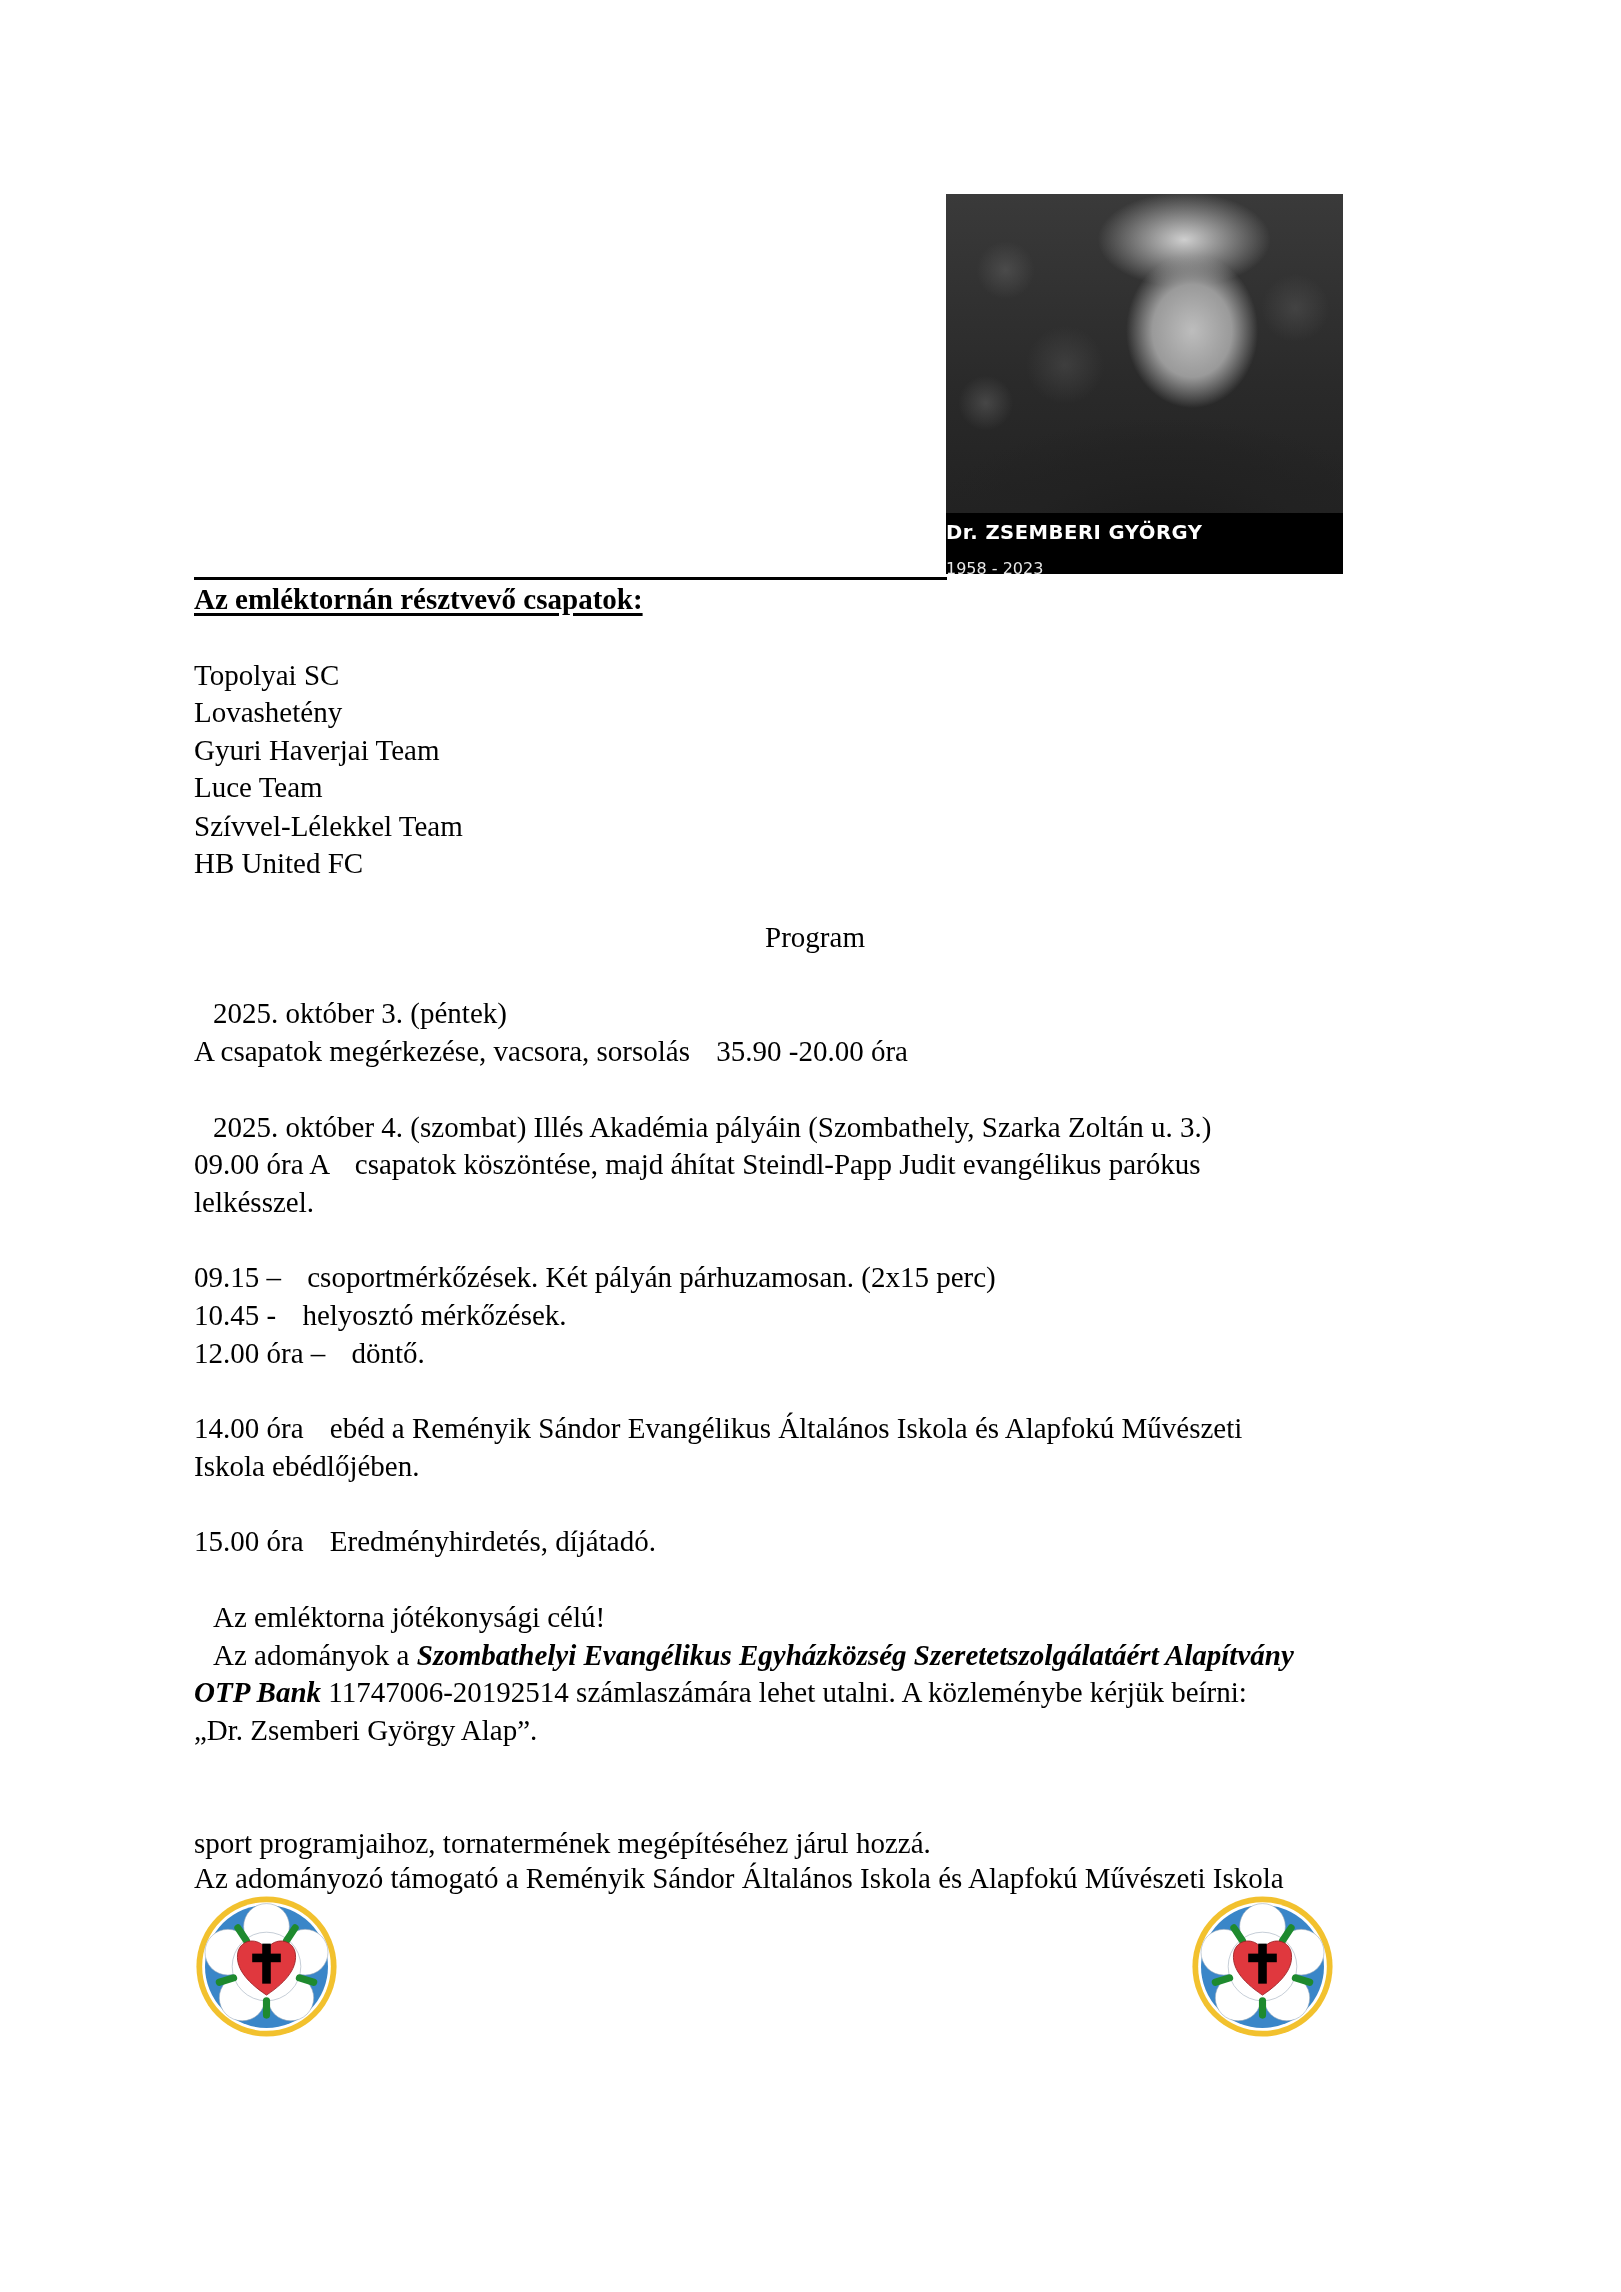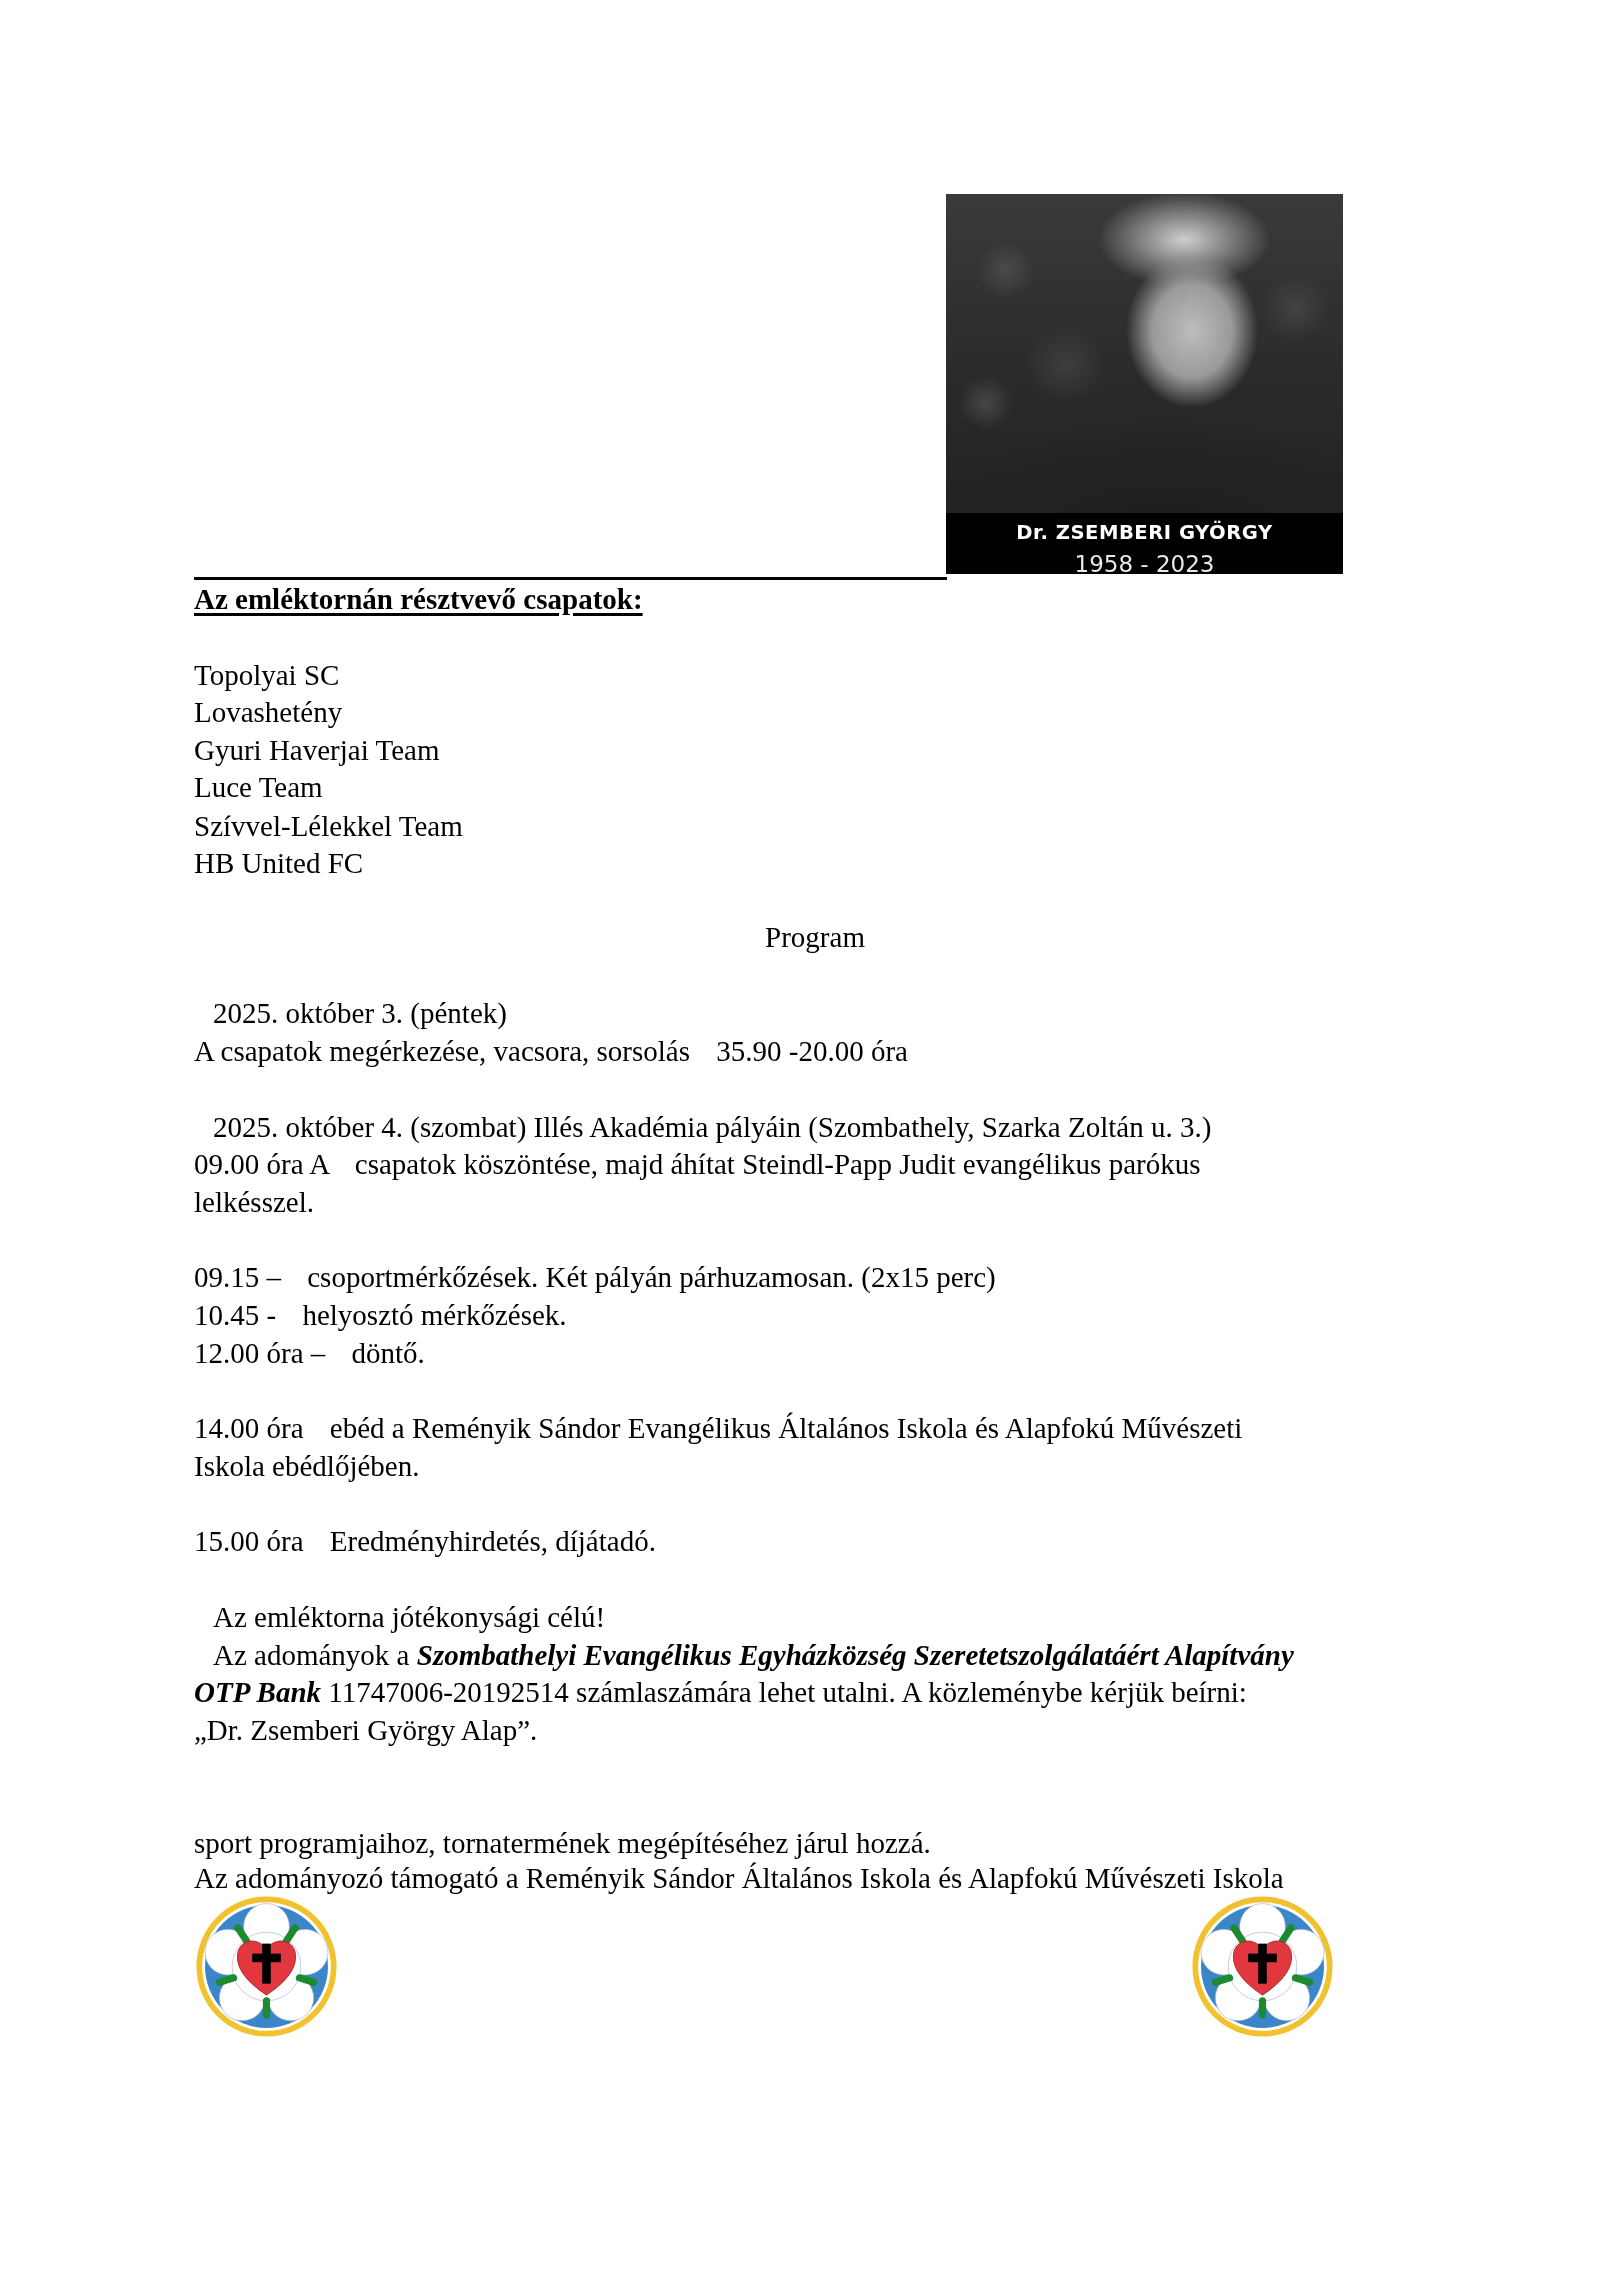--- a/index.html
+++ b/index.html
@@ -12,23 +12,23 @@
              radial-gradient(ellipse 255px 137px at 55% 95%, #1b1b1b 0%, #222 60%, rgba(30,30,30,0) 100%),
              linear-gradient(180deg, #3a3a3a 0%, #2a2a2a 50%, #1e1e1e 100%);
            overflow:hidden; }
   .photo .leaves { position:absolute; inset:0;
            background:
              radial-gradient(circle 29px at 15% 20%, rgba(90,90,90,.6), rgba(0,0,0,0)),
              radial-gradient(circle 39px at 30% 45%, rgba(80,80,80,.5), rgba(0,0,0,0)),
              radial-gradient(circle 34px at 88% 30%, rgba(85,85,85,.5), rgba(0,0,0,0)),
              radial-gradient(circle 27.4px at 10% 55%, rgba(100,100,100,.5), rgba(0,0,0,0)); }
   .photo .caption { position:absolute; left:0; right:0; bottom:0; height:61px; background:#000;
-           color:#fff; text-align:center; font-family:"DejaVu Sans", sans-serif; }
+           color:#fff; text-align:left; font-family:"DejaVu Sans", sans-serif; }
   .photo .caption .name { font-weight:bold; font-size:19.6px; letter-spacing:0.5px; margin-top:7.8px; display:block; }
-  .photo .caption .years { font-size:23px; display:block; margin-top:7px; color:#e8e8e8; }
+  .photo .caption .years { font-size:16px; display:block; margin-top:15px; color:#e8e8e8; }
   .rule { position:absolute; left:194px; top:577px; width:753px; height:2.9px; background:#000; }
   .line { position:absolute; left:194px; font-size:29px; line-height:37px; white-space:nowrap; }
   .heading { font-weight:bold; text-decoration:underline; text-decoration-thickness:2.9px; text-underline-offset:3.9px; }
   .center { left:194px; width:1242px; text-align:center; }
   b { font-weight:normal;margin-left:19px; }
   i.bi { font-weight:bold; }
   .logo { position:absolute; width:143px; height:143px; top:1895px; }
 </style>
 </head>
 <body>

